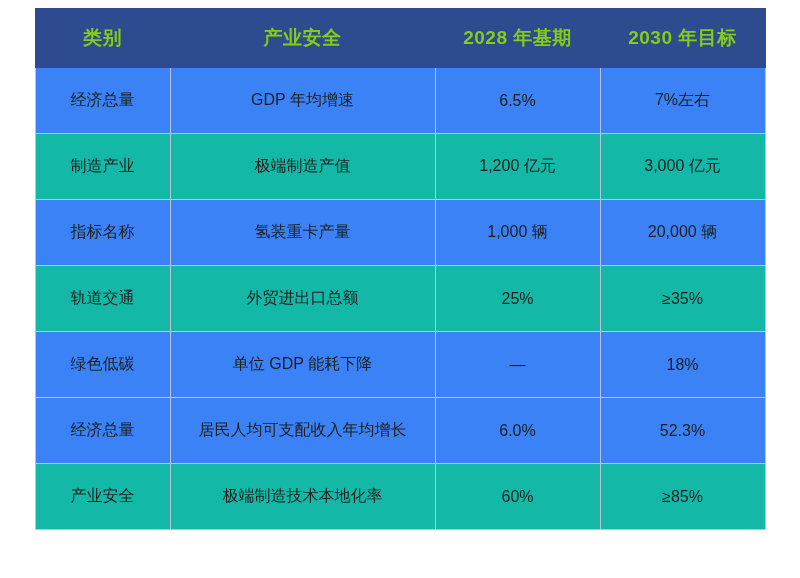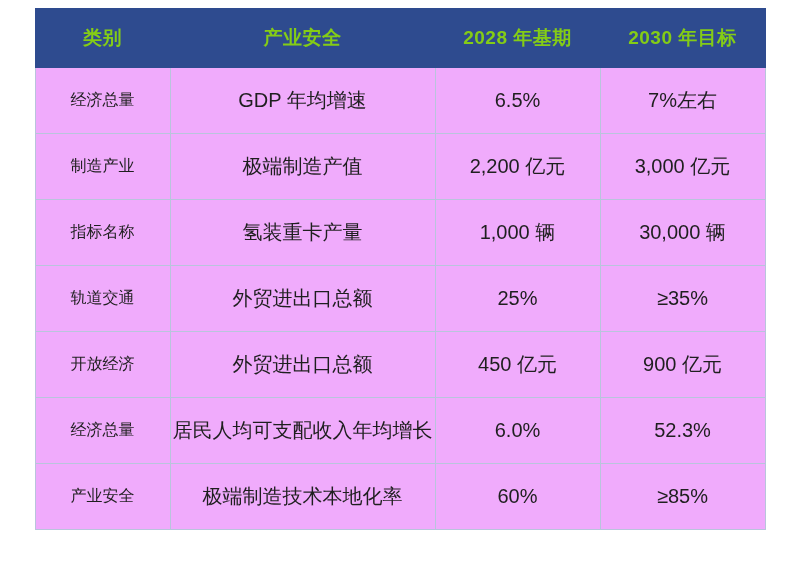--- a/index.html
+++ b/index.html
@@ -42,29 +42,29 @@
     height: 56px;
     text-align: center;
     vertical-align: middle;
     border: 1px solid #2e4b8f;
     letter-spacing: 0.5px;
   }
   table.metrics tbody td {
     height: 63px;
     text-align: center;
     vertical-align: middle;
-    font-size: 20px;
+    font-size: 16px;
     border: 1px solid #b9c4dc;
     color: #1f1f1f;
   }
   table.metrics tbody tr.odd td {
-    background: #f0abfc;
+    background: #3b82f6;
   }
   table.metrics tbody tr.even td {
-    background: #f0abfc;
+    background: #14b8a6;
   }
   table.metrics tbody td.cat {
     font-size: 16px;
   }
 </style>
 </head>
 <body>
 
 <div class="table-wrap">
   <table class="metrics">
@@ -85,40 +85,40 @@
     <tbody>
       <tr class="odd">
         <td class="cat">经济总量</td>
         <td>GDP 年均增速</td>
         <td>6.5%</td>
         <td>7%左右</td>
       </tr>
       <tr class="even">
         <td class="cat">制造产业</td>
         <td>极端制造产值</td>
-        <td>2,200 亿元</td>
+        <td>1,200 亿元</td>
         <td>3,000 亿元</td>
       </tr>
       <tr class="odd">
         <td class="cat">指标名称</td>
         <td>氢装重卡产量</td>
         <td>1,000 辆</td>
-        <td>30,000 辆</td>
+        <td>20,000 辆</td>
       </tr>
       <tr class="even">
         <td class="cat">轨道交通</td>
         <td>外贸进出口总额</td>
         <td>25%</td>
         <td>≥35%</td>
       </tr>
-      <tr class="even">
-        <td class="cat">开放经济</td>
-        <td>外贸进出口总额</td>
-        <td>450 亿元</td>
-        <td>900 亿元</td>
+      <tr class="odd">
+        <td class="cat">绿色低碳</td>
+        <td>单位 GDP 能耗下降</td>
+        <td>—</td>
+        <td>18%</td>
       </tr>
       <tr class="odd">
         <td class="cat">经济总量</td>
         <td>居民人均可支配收入年均增长</td>
         <td>6.0%</td>
         <td>52.3%</td>
       </tr>
       <tr class="even">
         <td class="cat">产业安全</td>
         <td>极端制造技术本地化率</td>

